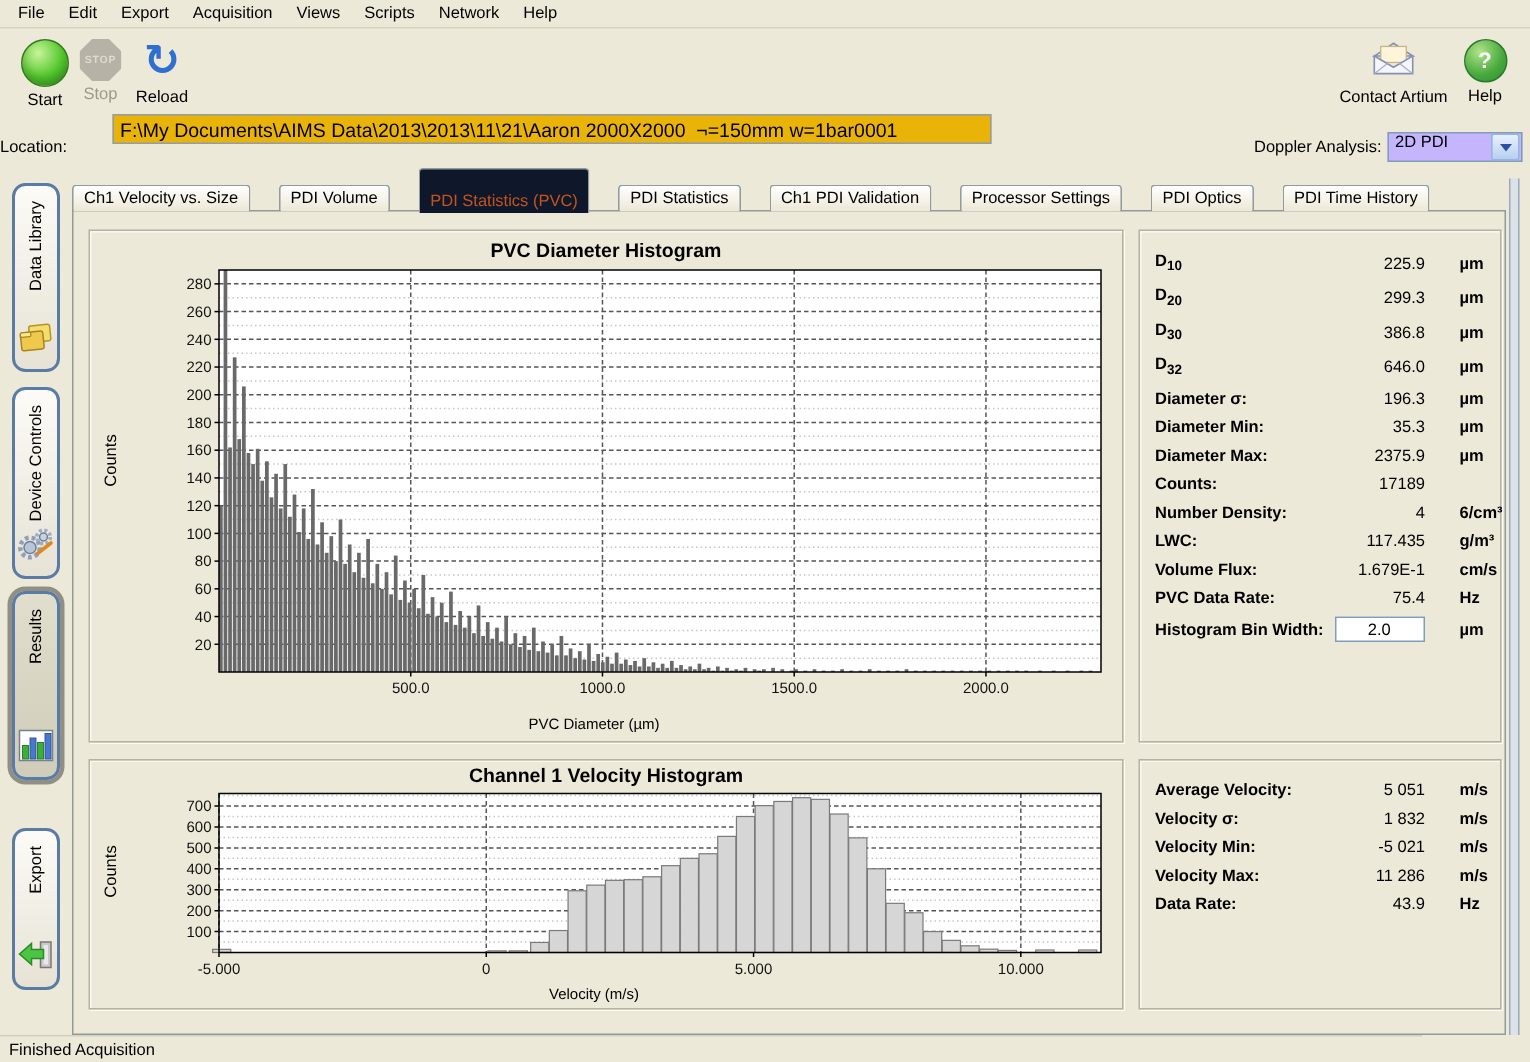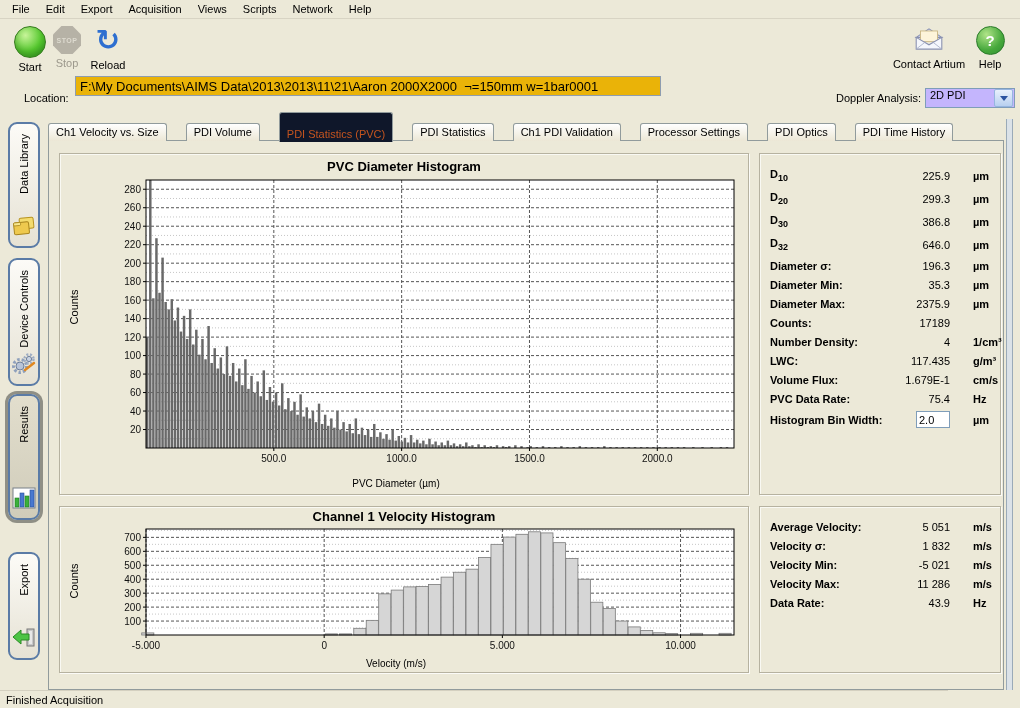--- a/index.html
+++ b/index.html
@@ -24,21 +24,21 @@
     clip-path:polygon(30% 0,70% 0,100% 30%,100% 70%,70% 100%,30% 100%,0 70%,0 30%);
     display:flex;align-items:center;justify-content:center;font-size:7px;font-weight:bold;letter-spacing:.5px}
   .stop-lbl{color:#9c988c}
   .icon-reload{font-size:29px;line-height:28px;height:30px;color:#2e6fd0;font-weight:bold;
     font-family:"DejaVu Sans",sans-serif}
   .icon-help{width:27px;height:27px;border-radius:50%;color:#fff;font-weight:bold;font-size:15px;
     background:radial-gradient(circle at 35% 28%,#b0e488,#46a83c 60%,#2f8f2f);
     border:1px solid #2a7a2a;display:flex;align-items:center;justify-content:center}
 
   
-  .loc-label{position:absolute;left:24px;top:92px}
+  .loc-label{position:absolute;left:0;top:92px}
   .loc-input{position:absolute;left:75px;top:76px;width:586px;height:20px;box-sizing:border-box;
     border:1px solid #8e9db0;background:#eab308;font-family:"Liberation Sans",sans-serif;
     font-size:13px;padding:1px 4px;color:#000}
   .dop-label{position:absolute;left:836px;top:92px}
   .dropdown{position:absolute;left:925px;top:88px;width:90px;height:20px;box-sizing:border-box;
     border:1px solid #7f9db9;background:#c4b5fd;display:flex;align-items:flex-start}
   .dd-text{flex:1;padding:0 4px}
   .dd-btn{width:17px;height:16px;margin-right:1px;border:1px solid #96b5e0;border-radius:2px;
     background:linear-gradient(#e8f0fc,#b8d0f0);display:flex;align-items:center;justify-content:center}
   .dd-arrow{width:0;height:0;border-left:4px solid transparent;border-right:4px solid transparent;
@@ -71,22 +71,22 @@
   .plot svg text{font-family:"Liberation Sans",sans-serif;font-size:10px;fill:#111}
 
   
   .stats{position:absolute;left:0;top:0;right:0;padding:10px 8px 0 10px}
   .stat-row{display:flex;align-items:center;height:19px}
   .stat-row.d-row{height:23px}
   .stat-label{flex:1;font-weight:bold}
   .stat-label sub{font-size:9px}
   .stat-value{width:64px;text-align:right}
   .stat-unit{width:42px;box-sizing:border-box;padding-left:23px;font-weight:bold}
-  .bin-input{width:34px;height:17px;box-sizing:border-box;border:1px solid #7f9db9;background:#fff;
-    font-family:"Liberation Sans",sans-serif;font-size:11px;text-align:left;padding-right:3px}
+  .bin-input{width:60px;height:17px;box-sizing:border-box;border:1px solid #7f9db9;background:#fff;
+    font-family:"Liberation Sans",sans-serif;font-size:11px;text-align:center;padding-right:3px}
   .bin-row{height:23px}
 
   
   .splitter{position:absolute;left:1006px;top:119px;width:7px;height:571px;background:#dbe2e8;
     border-left:1px solid #9aaab8;border-right:1px solid #9aaab8;box-sizing:border-box}
   .statusbar{position:absolute;left:0;top:690px;width:948px;height:18px;display:flex;
     align-items:center;padding-left:6px;box-sizing:border-box;border-top:1px solid #d4d0c0}
 </style>
 </head>
 <body>
@@ -468,21 +468,21 @@
         <span class="stat-unit">µm</span>
       </div>
       <div class="stat-row">
         <span class="stat-label">Counts:</span>
         <span class="stat-value">17189</span>
         <span class="stat-unit"></span>
       </div>
       <div class="stat-row">
         <span class="stat-label">Number Density:</span>
         <span class="stat-value">4</span>
-        <span class="stat-unit">1/cm³</span>
+        <span class="stat-unit">6/cm³</span>
       </div>
       <div class="stat-row">
         <span class="stat-label">LWC:</span>
         <span class="stat-value">117.435</span>
         <span class="stat-unit">g/m³</span>
       </div>
       <div class="stat-row">
         <span class="stat-label">Volume Flux:</span>
         <span class="stat-value">1.679E-1</span>
         <span class="stat-unit">cm/s</span>

